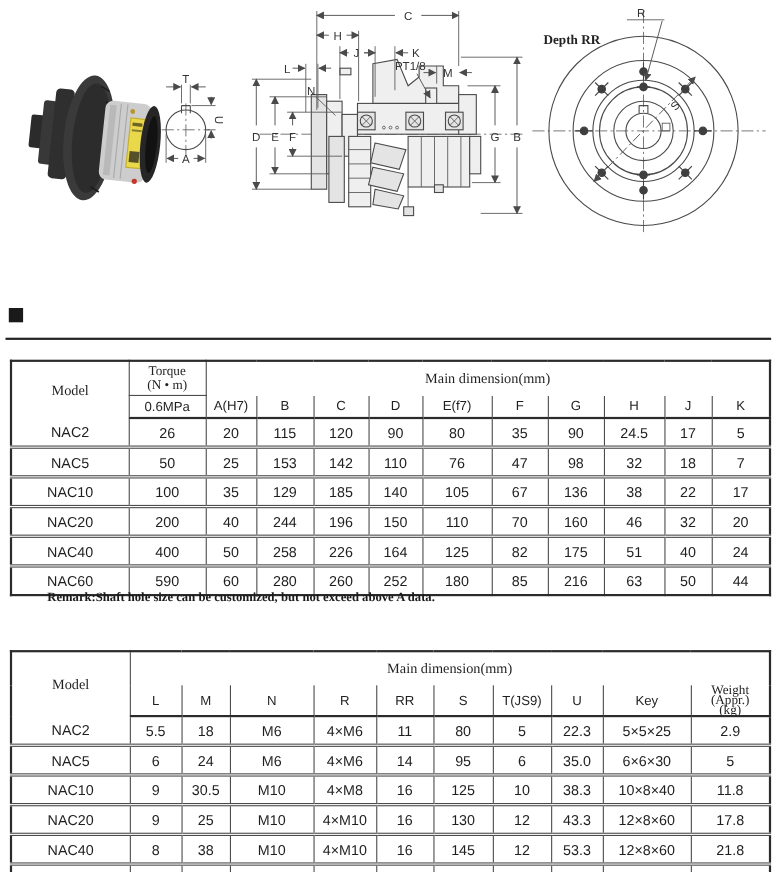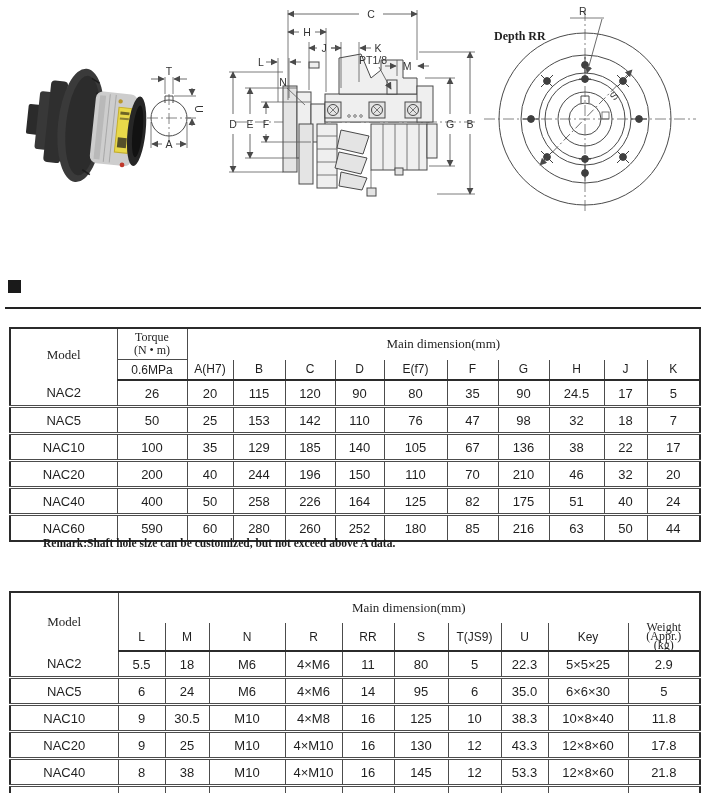--- a/index.html
+++ b/index.html
@@ -357,21 +357,21 @@
         </tr>
         <tr>
           <td>NAC20</td>
           <td>200</td>
           <td>40</td>
           <td>244</td>
           <td>196</td>
           <td>150</td>
           <td>110</td>
           <td>70</td>
-          <td>210</td>
+          <td>160</td>
           <td>46</td>
           <td>32</td>
           <td>20</td>
         </tr>
         <tr>
           <td>NAC40</td>
           <td>400</td>
           <td>50</td>
           <td>258</td>
           <td>226</td>

